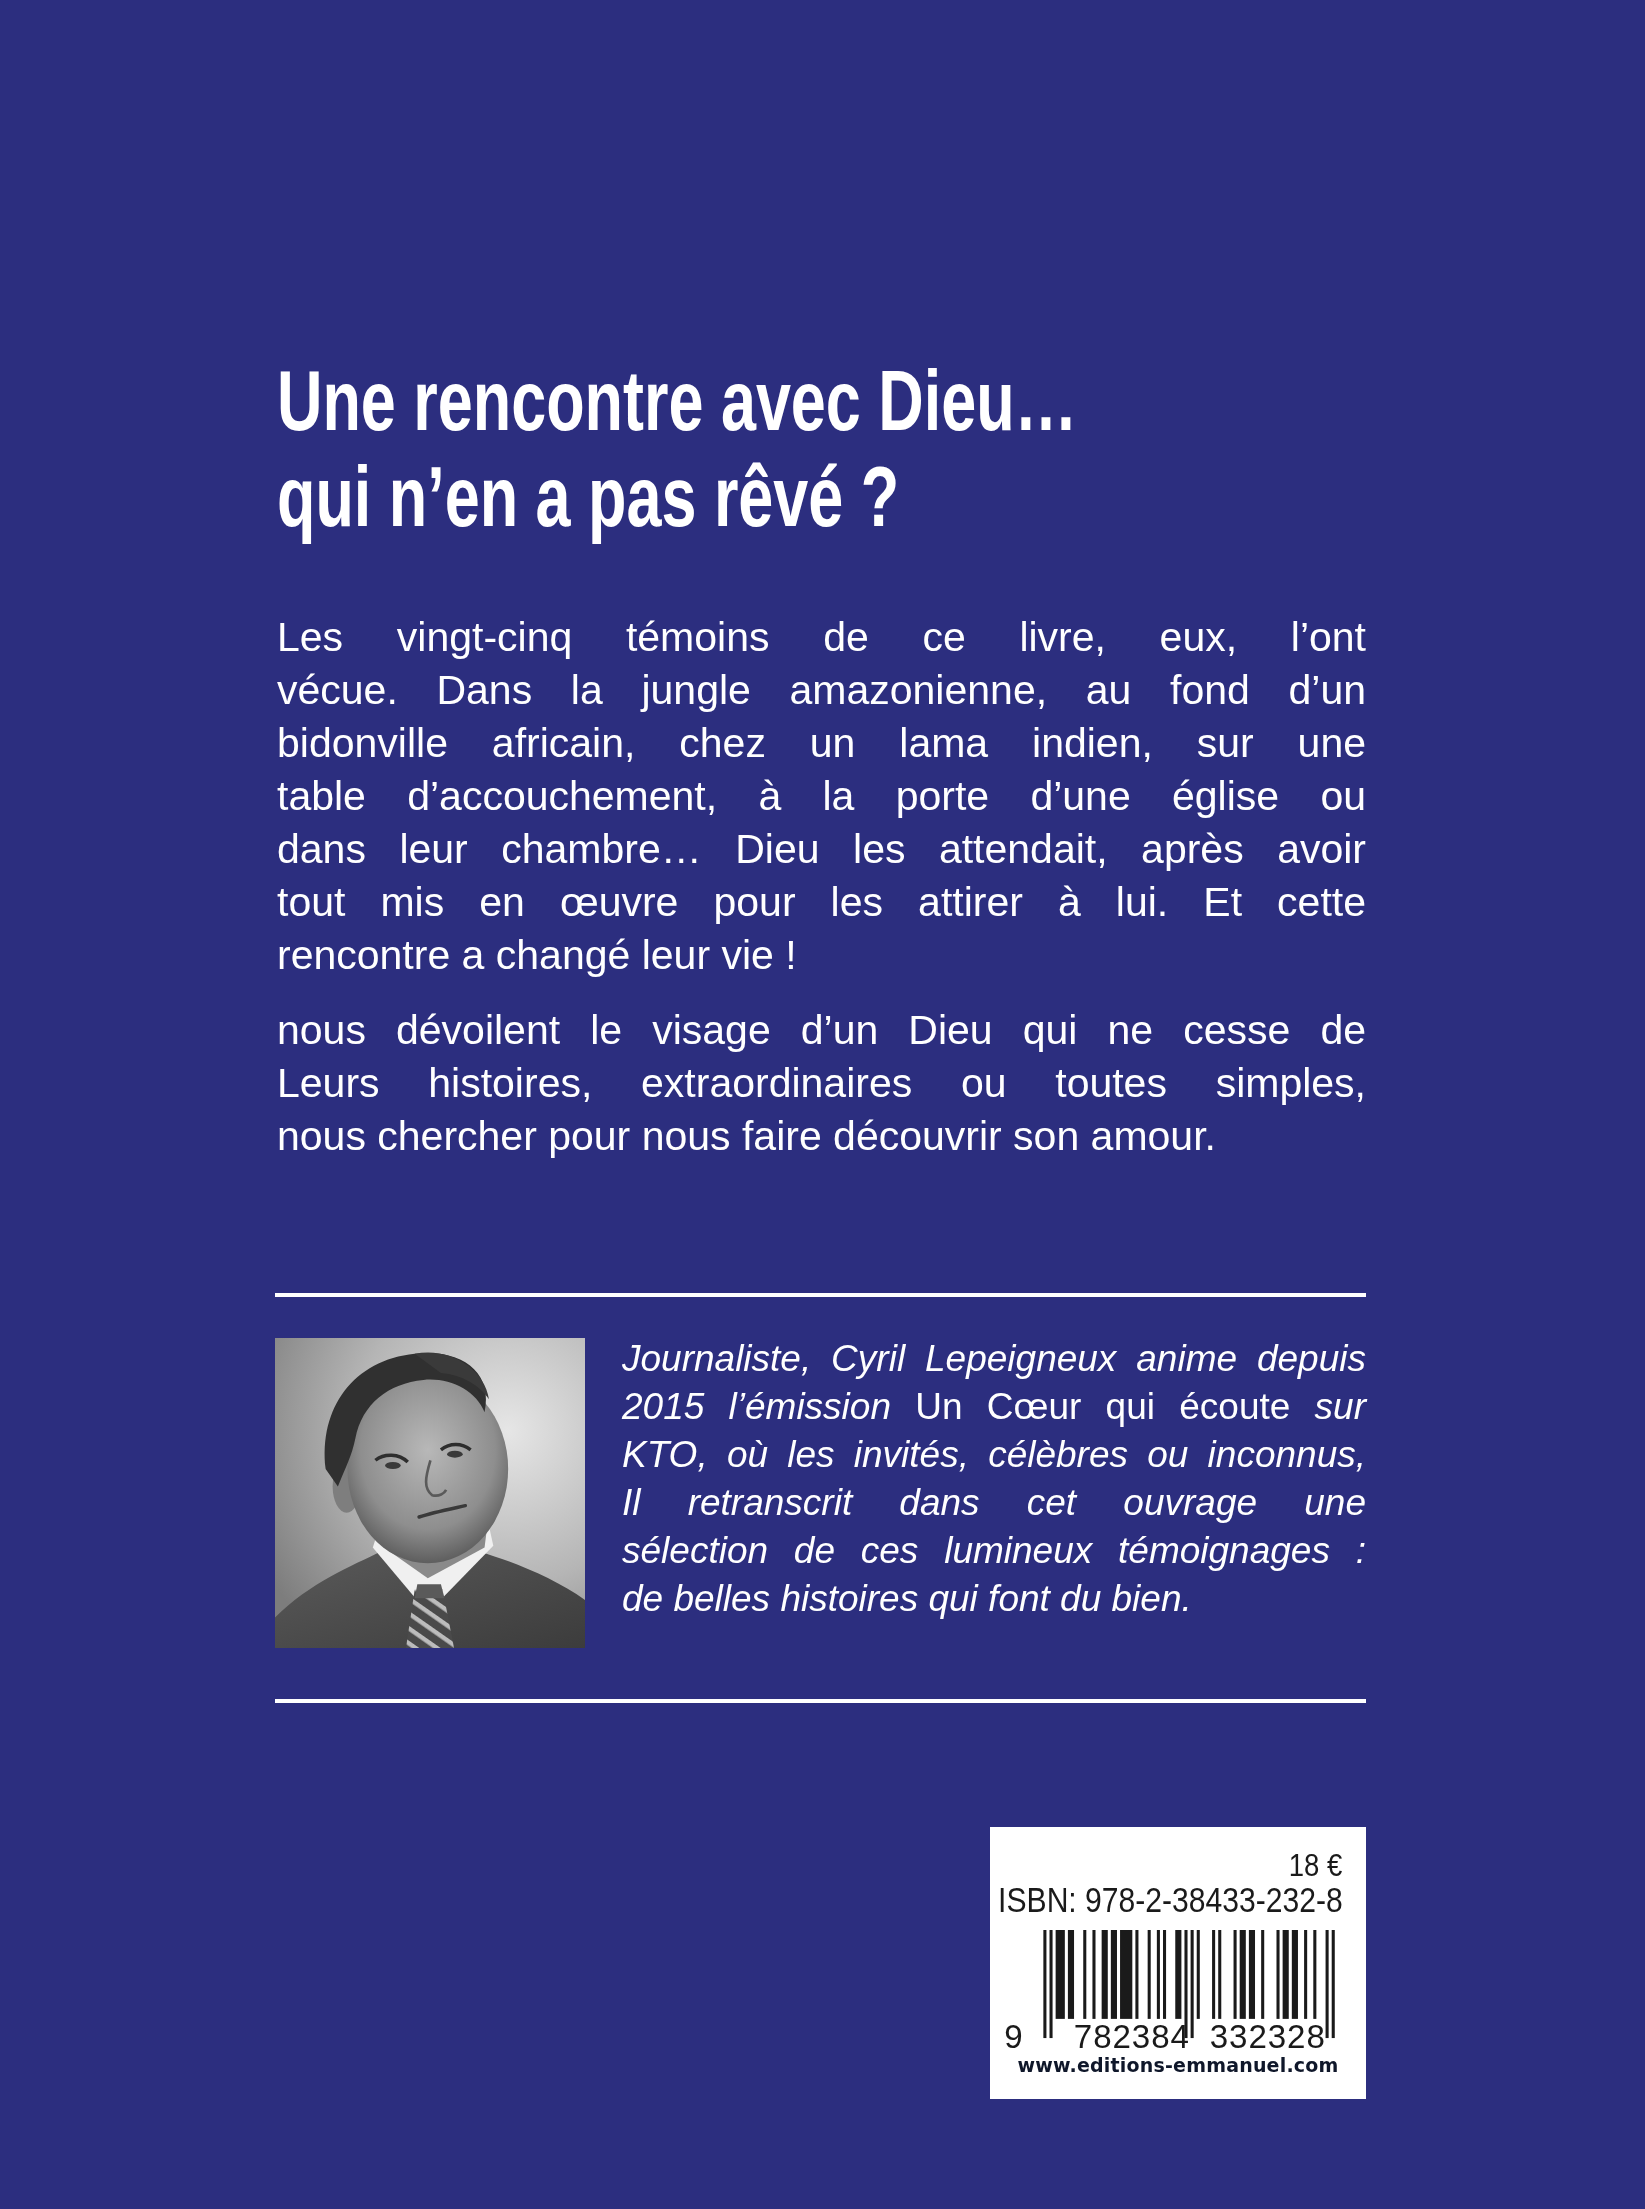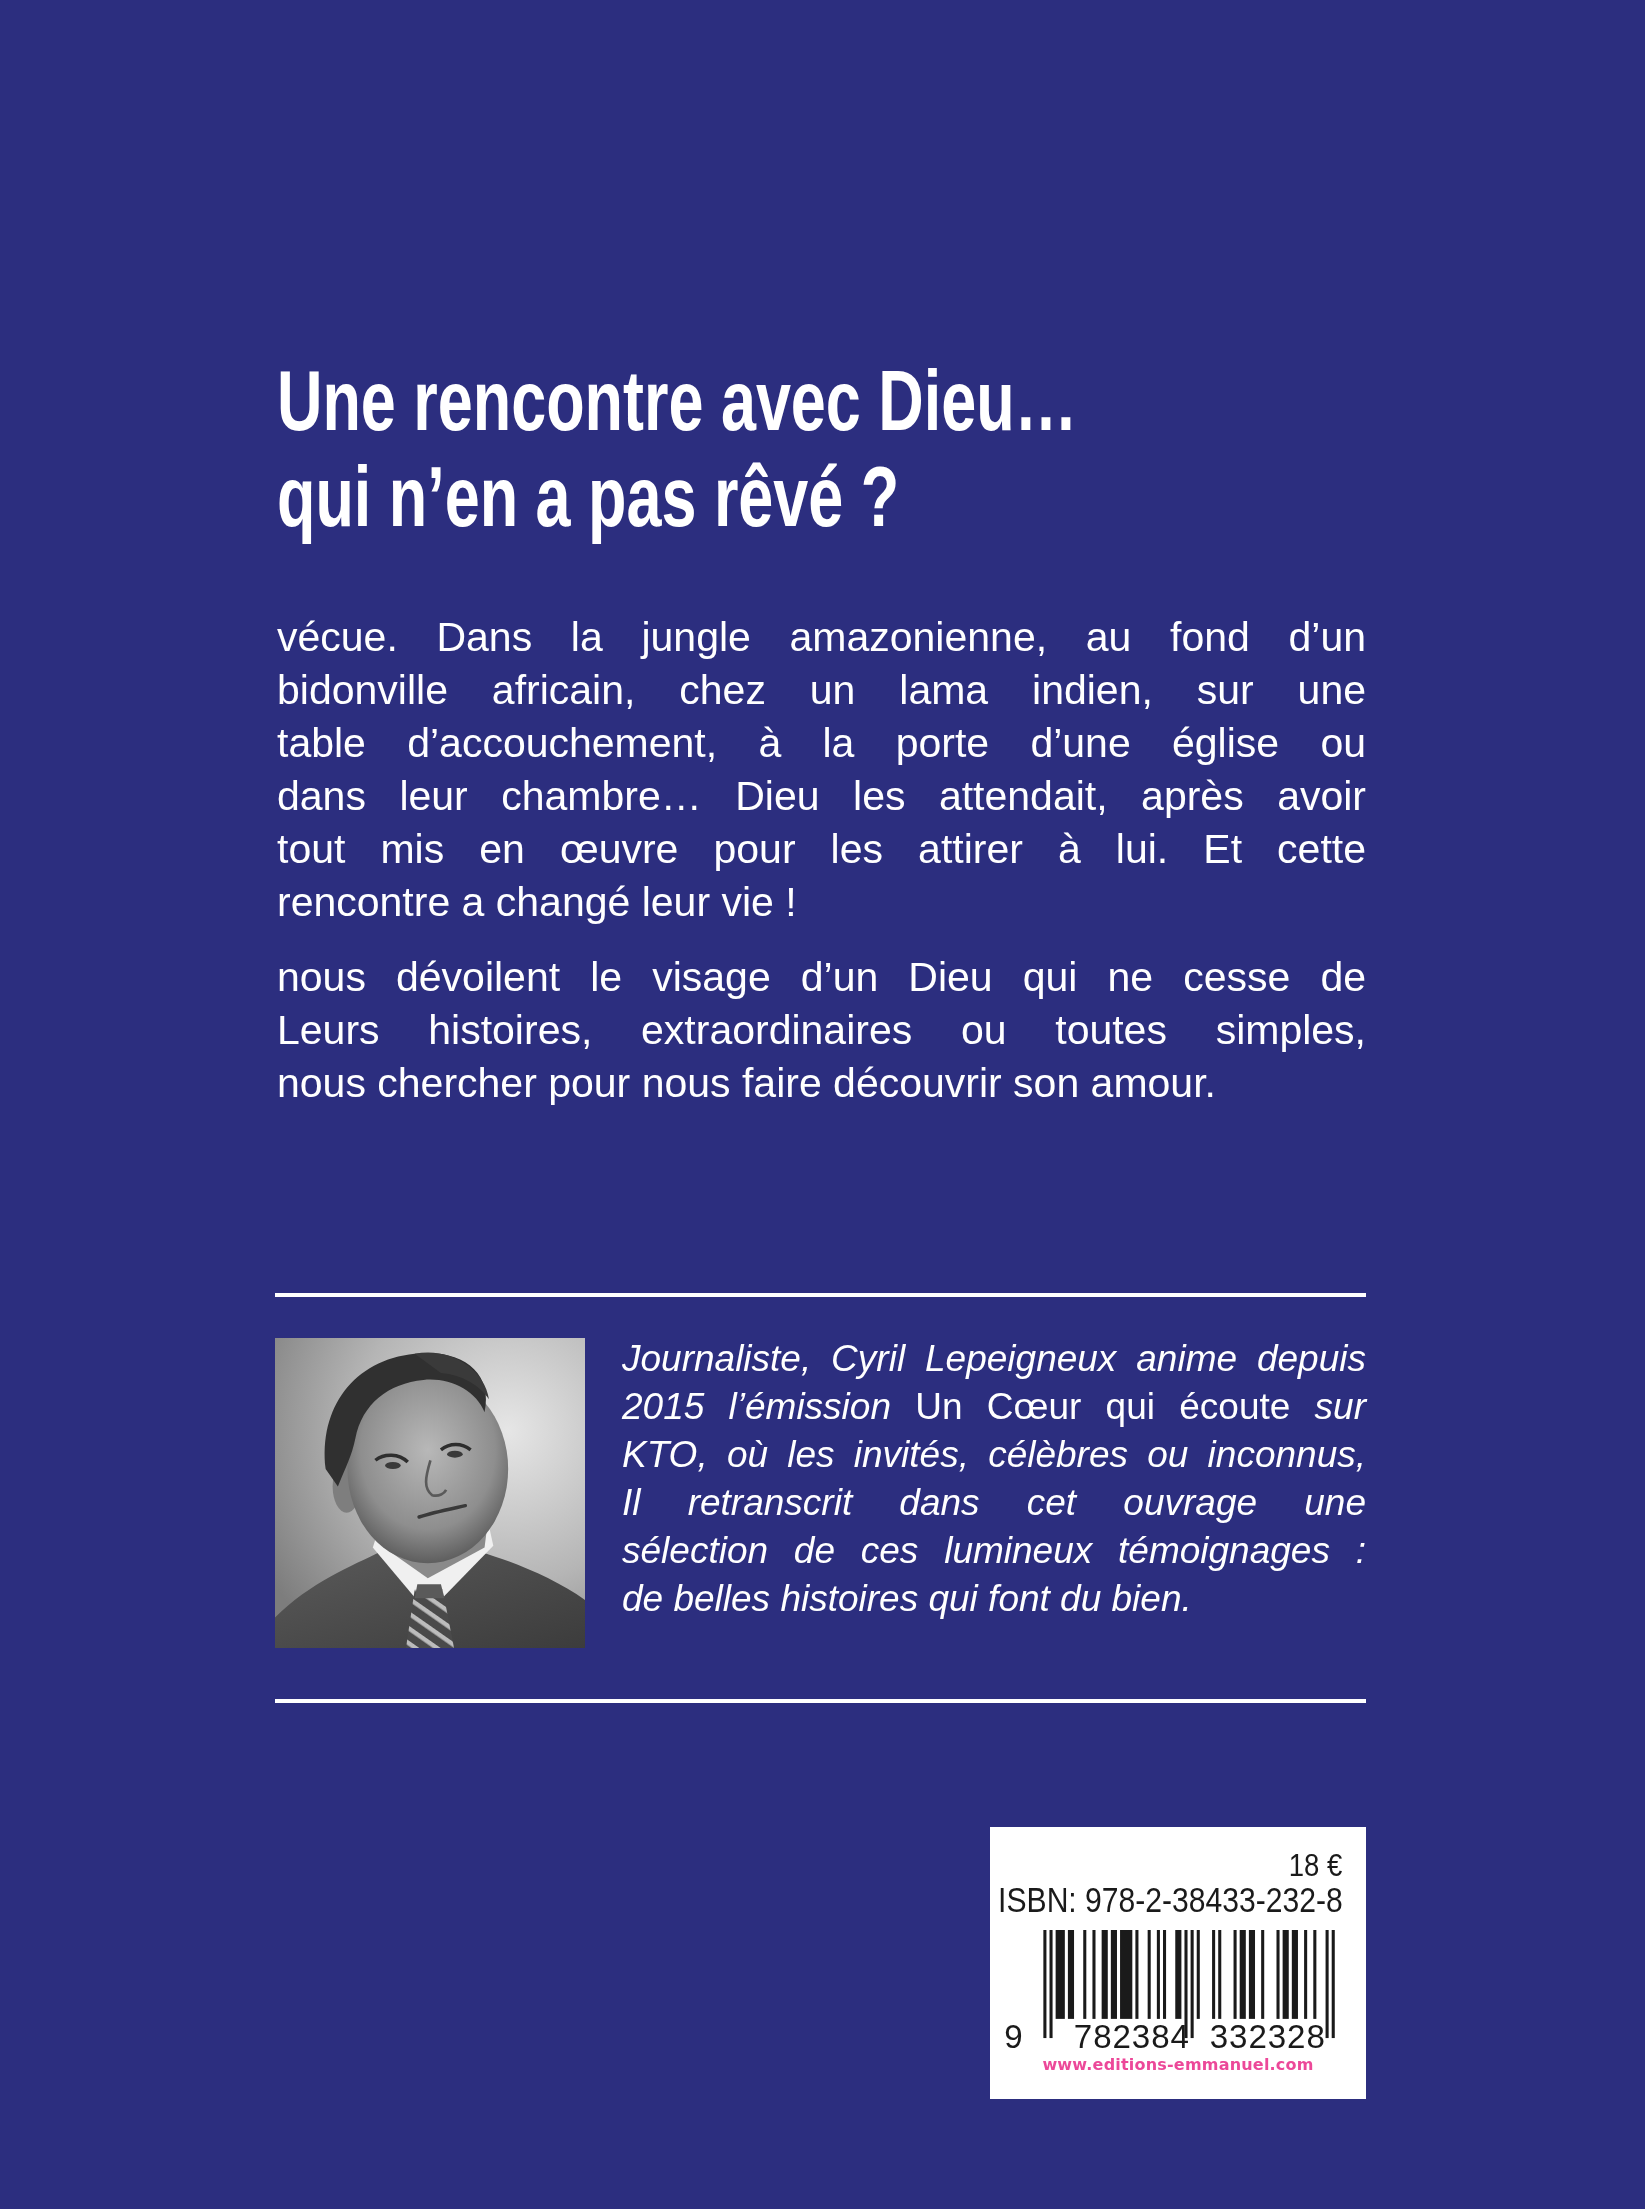--- a/index.html
+++ b/index.html
@@ -157,38 +157,39 @@
       fill: #1a1a1a;
     }
     .publisher-url {
       position: absolute;
       left: 0;
       width: 376px;
       top: 226px;
       text-align: center;
       font-family: "DejaVu Sans", sans-serif;
       font-weight: bold;
-      font-size: 16px;
+      font-size: 19px;
       line-height: 24.5px;
-      color: #ec4899;
+      color: #0f172a;
       letter-spacing: 0.2px;
     }
   </style>
 </head>
 <body>
 
 <div class="page">
 
   <h1 class="headline" style="margin:0;">
     <span class="line">Une rencontre avec Dieu…</span>
     <span class="line">qui n’en a pas rêvé ?</span>
   </h1>
 
   <div class="body-text">
     <div class="para">
+      <span class="line">Les vingt-cinq témoins de ce livre, eux, l’ont</span>
       <span class="line">vécue. Dans la jungle amazonienne, au fond d’un</span>
       <span class="line">bidonville africain, chez un lama indien, sur une</span>
       <span class="line">table d’accouchement, à la porte d’une église ou</span>
       <span class="line">dans leur chambre… Dieu les attendait, après avoir</span>
       <span class="line">tout mis en œuvre pour les attirer à lui. Et cette</span>
       <span class="line last">rencontre a changé leur vie !</span>
     </div>
     <div class="para">
       <span class="line">nous dévoilent le visage d’un Dieu qui ne cesse de</span>
       <span class="line">Leurs histoires, extraordinaires ou toutes simples,</span>

